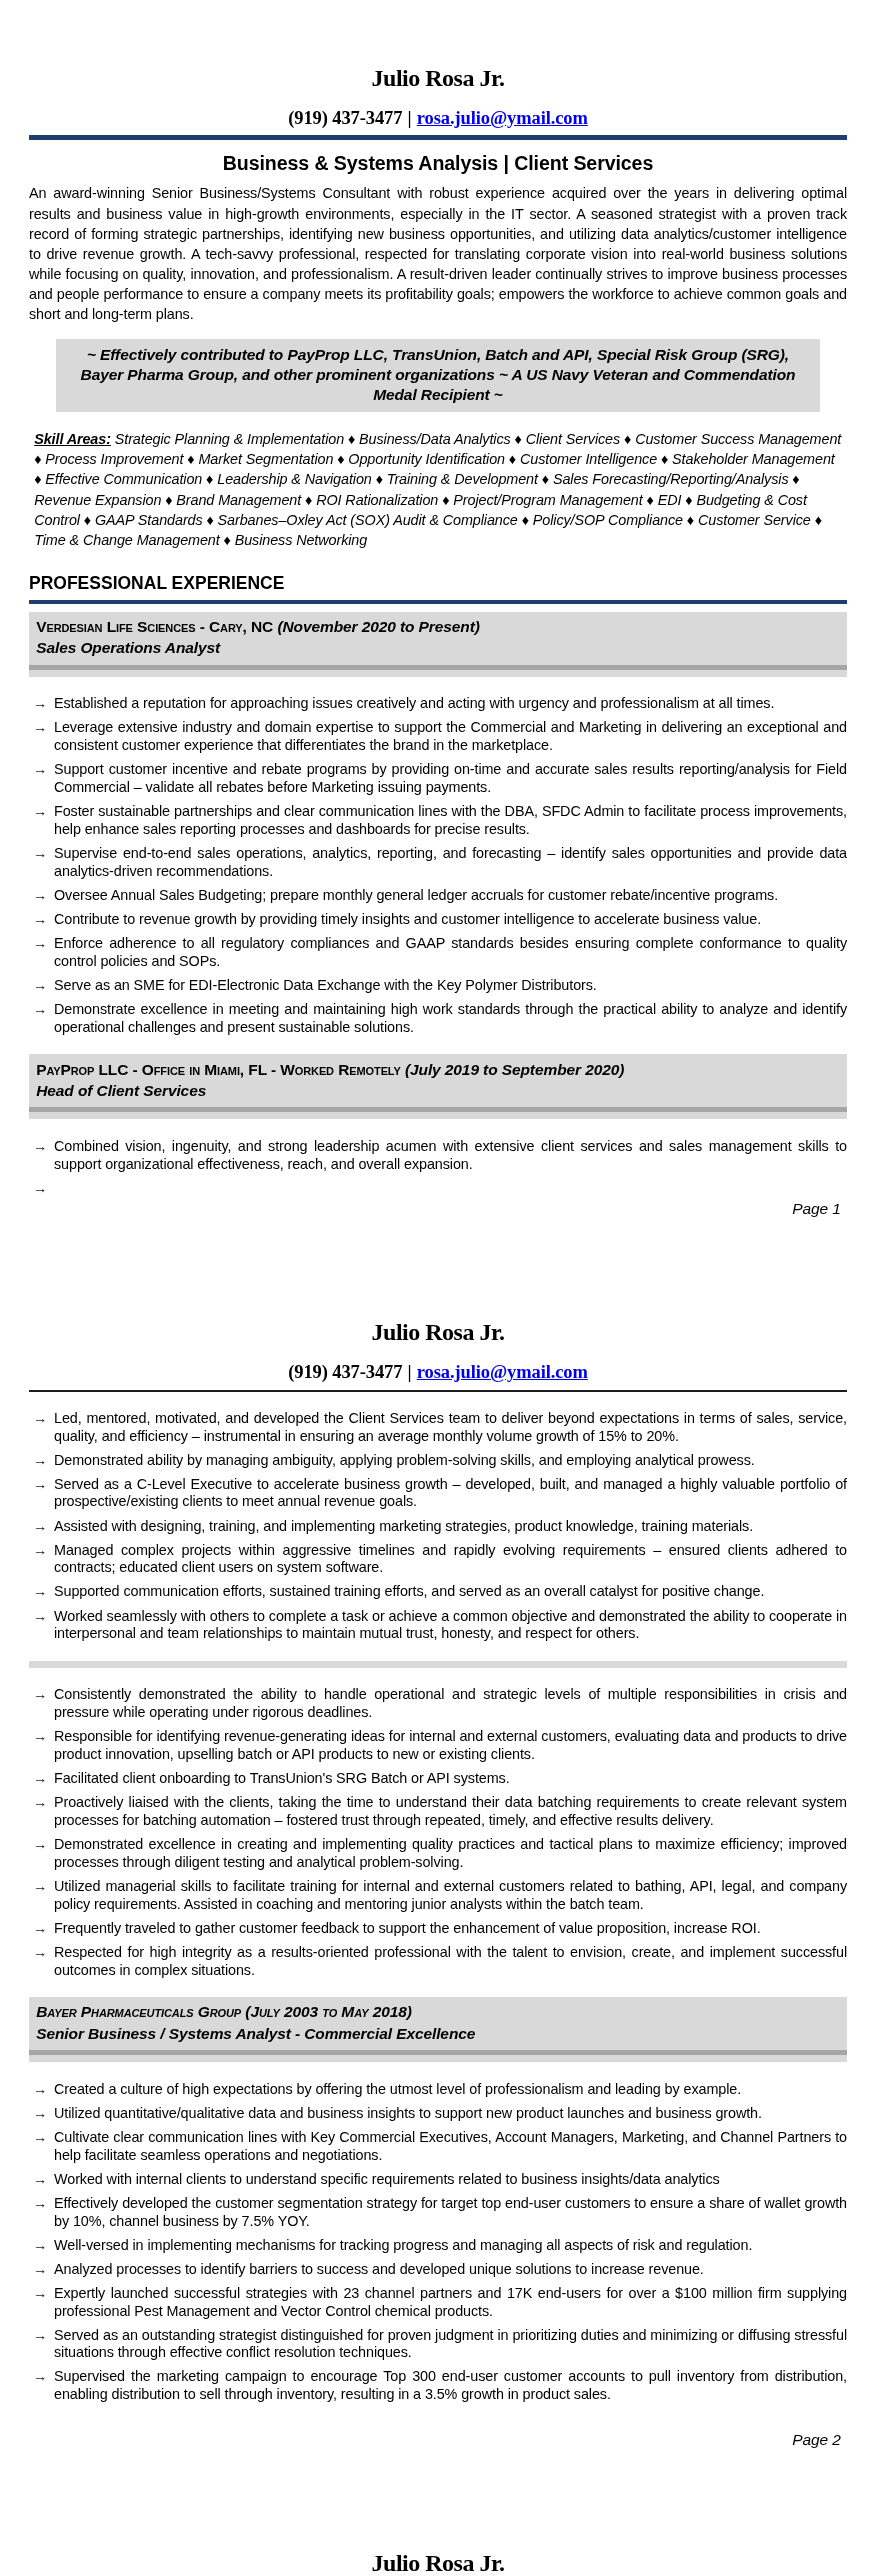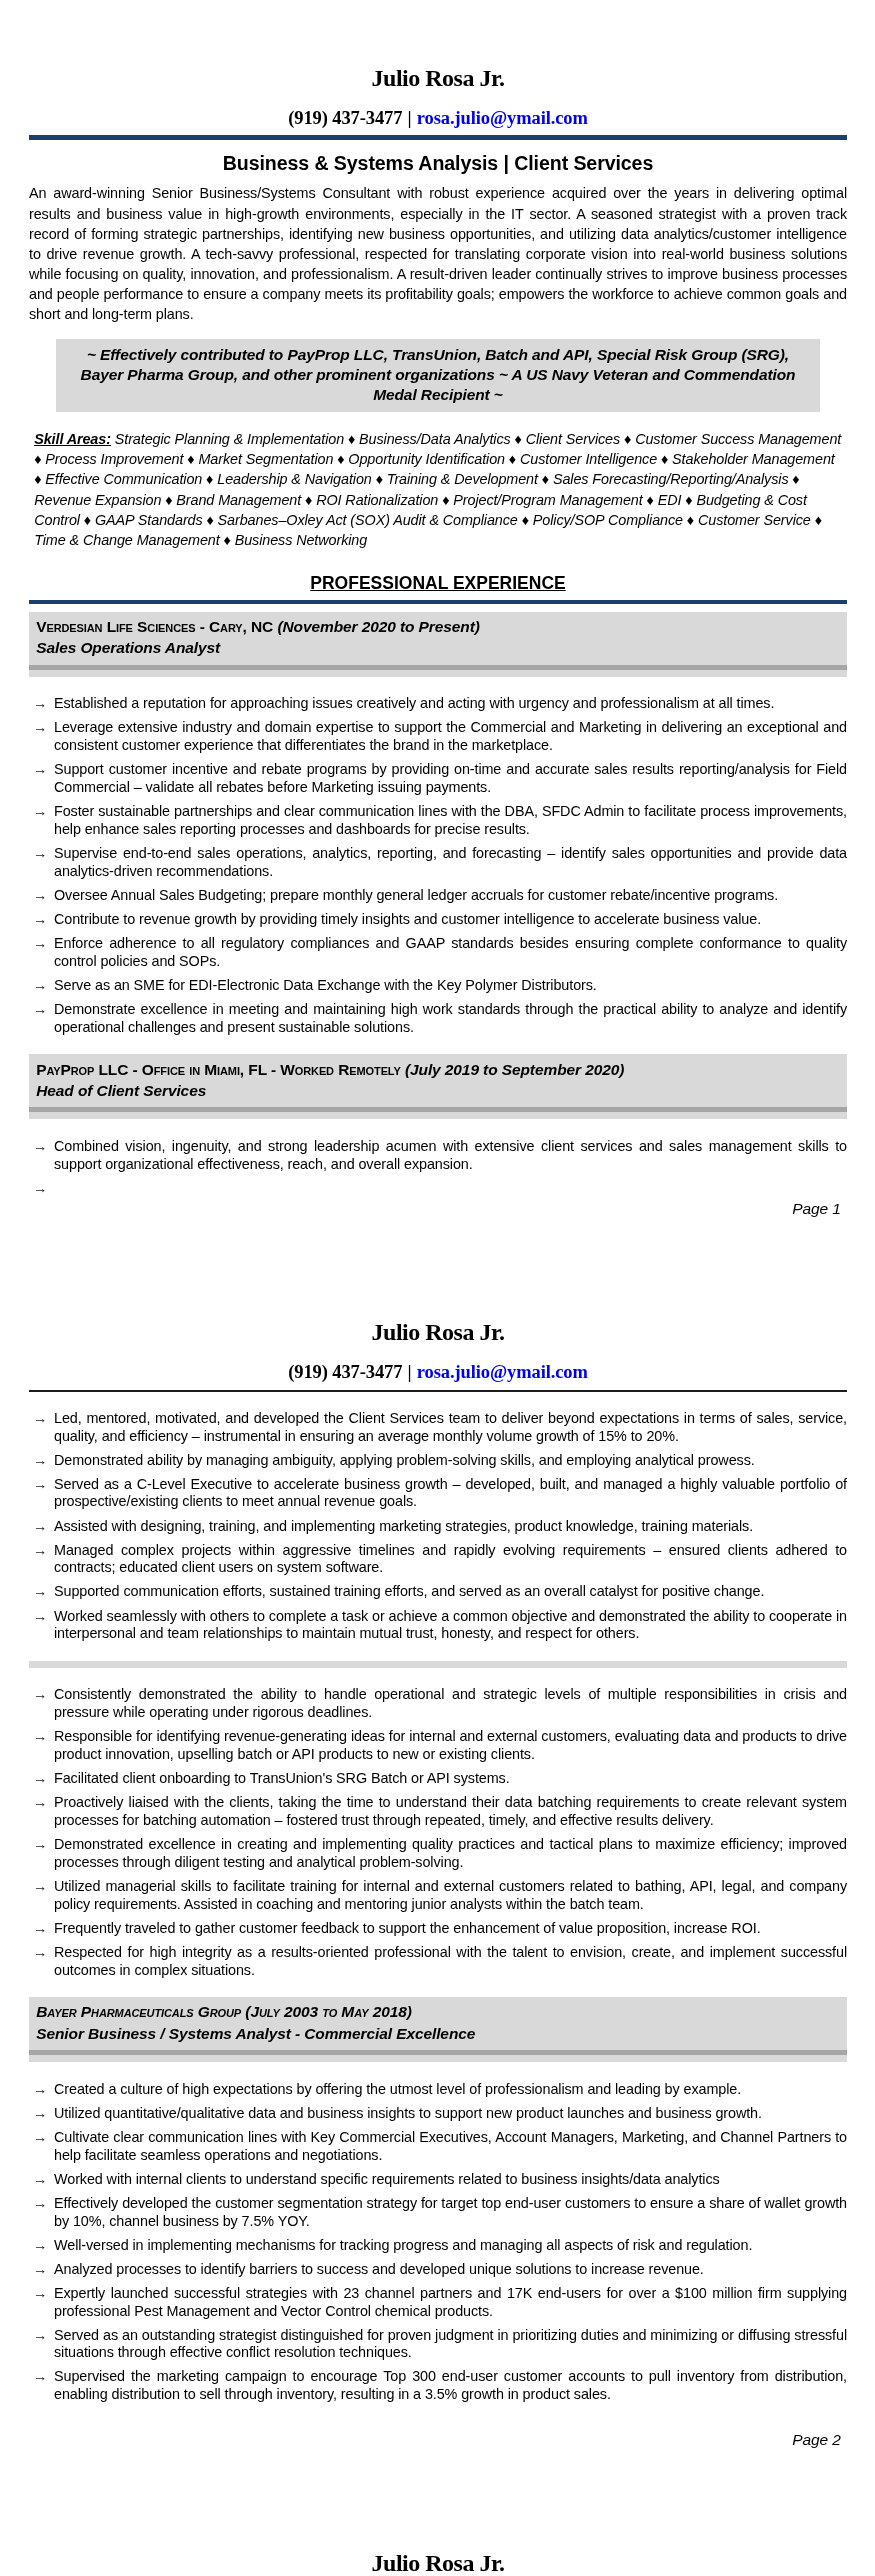--- a/index.html
+++ b/index.html
@@ -32,21 +32,21 @@
   }
   .page1 .name{padding-top:49px;}
   .page2 .name,.page3 .name{padding-top:85px;}
   .contact{
     font-family:"Liberation Serif",serif;
     font-weight:bold;
     font-size:18.5px;
     text-align:center;
     margin:4.1px 0 0 0;
   }
-  .email{color:var(--link);cursor:pointer;}
+  .email{color:var(--link);text-decoration:underline;cursor:pointer;}
   .sep{padding:0 5.2px;}
 
   .rule{border:none;margin:6.2px 0 3.1px 0;}
   .rule-navy-thick{height:4.6px;background:var(--navy);}
   .rule-navy{height:3.6px;background:var(--navy);margin:0 0 8.2px 0;}
   .rule-dark{height:2.6px;background:var(--rule);margin:6.2px 0 17.5px 0;}
 
   .title-heading{
     font-size:19.6px;font-weight:bold;text-align:center;
     margin:12.4px 0 8.2px 0;
@@ -60,22 +60,22 @@
     text-align:center;line-height:1.3;
     padding:6.2px 24px;margin:0 27px 17.5px 27px;
   }
   .skills{
     font-style:italic;text-align:left;line-height:1.4;
     margin:0 5.2px 23px 5.2px;
   }
   .skills-label{font-weight:bold;text-decoration:underline;}
 
   .sec-heading{
-    font-size:17.5px;font-weight:bold;text-align:center;
-    margin:0 0 6.2px 0;letter-spacing:0;text-decoration:underline;
+    font-size:17.5px;font-weight:bold;
+    margin:0 0 6.2px 0;letter-spacing:0;
   }
 
   
   .jobwrap{margin:0 0 18.5px 0;border-radius:11px;}
   .jobbar{
     background:var(--gray);
     padding:5.2px 7.2px 6.2px 7.2px;
     border-bottom:5.2px solid var(--shadow);
   }
   .jobbar-strip{height:7.2px;background:var(--gray);}

